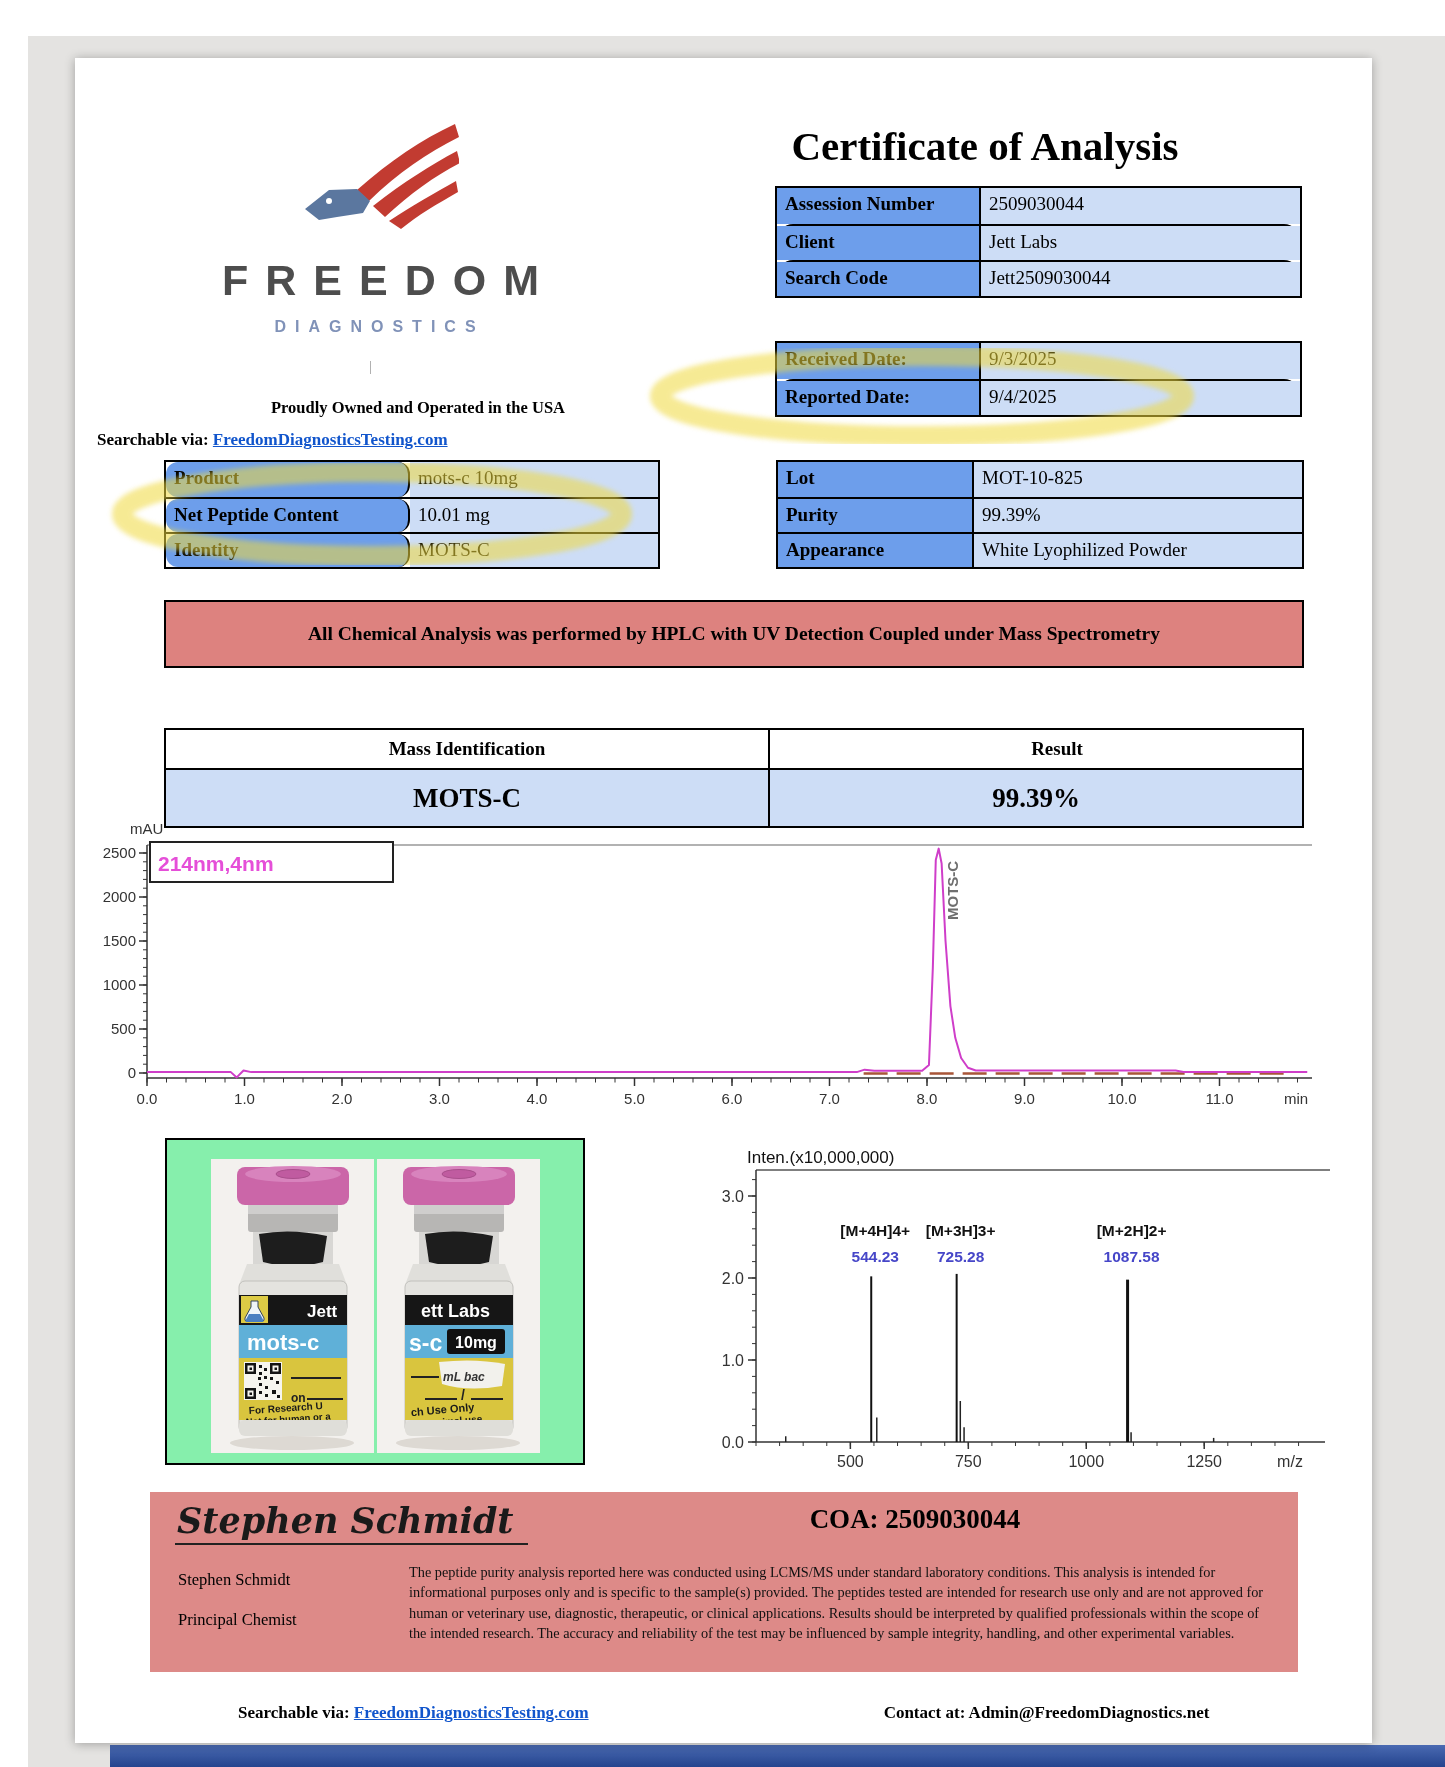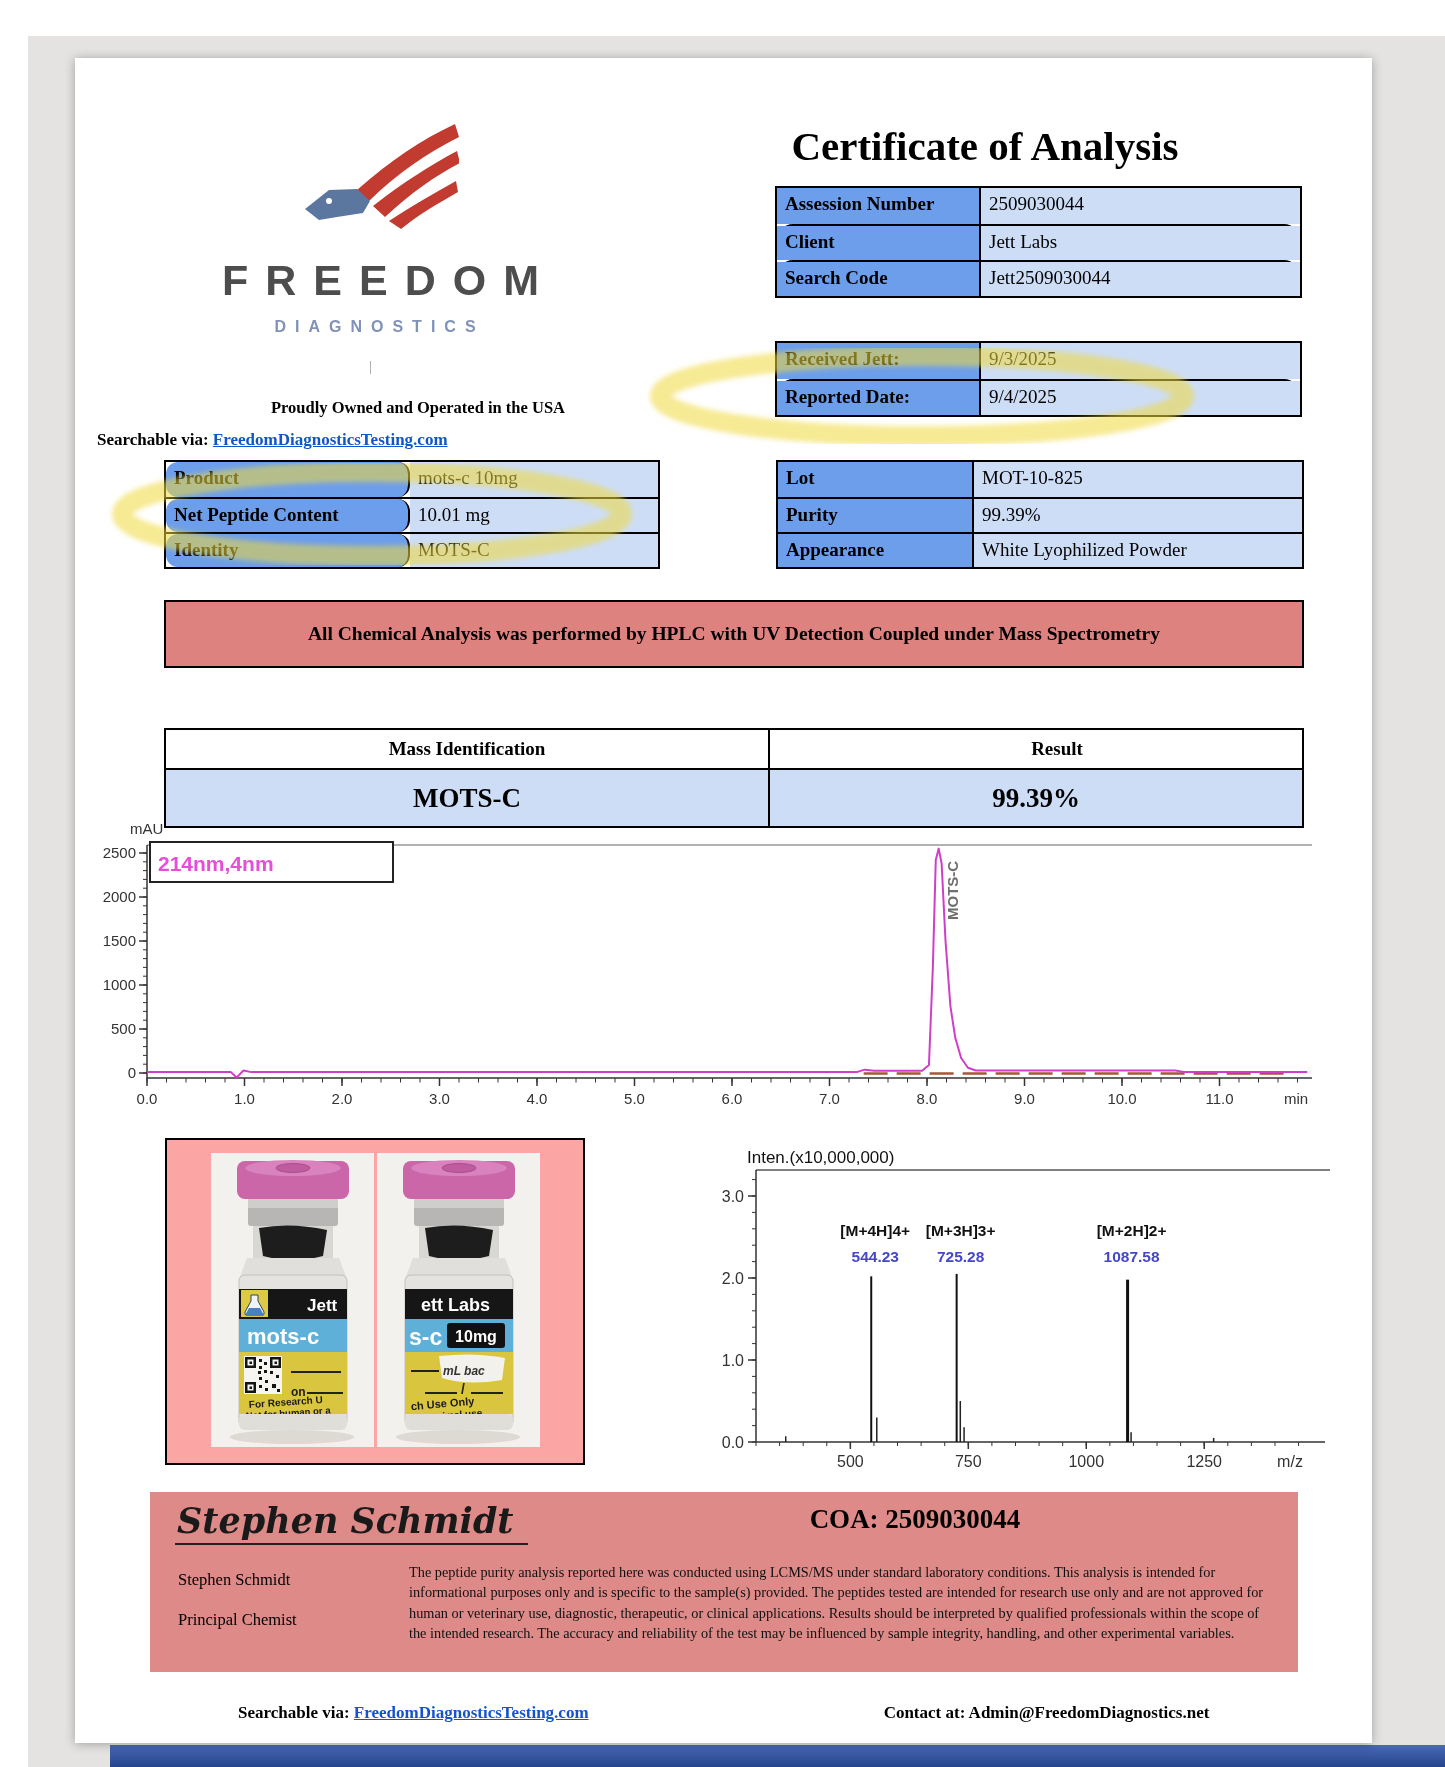--- a/index.html
+++ b/index.html
@@ -67,21 +67,21 @@
   .mass-row.header div { font-weight:bold; font-size:19px; }
   .mass-row.values div { font-weight:bold; font-size:27px; }
 
   
   .chromatogram { left:25px; top:762px; }
   .massspec { left:560px; top:1077px; }
   svg text { font-family:"Liberation Sans",sans-serif; }
 
   
   .vial-box { left:90px; top:1080px; width:420px; height:327px; border:2px solid #000;
-              background:#fca5a5; display:flex; justify-content:center; gap:3px; padding-top:13px; }
+              background:#86efac; display:flex; justify-content:center; gap:3px; padding-top:19px; }
   .vial-photo { width:163px; height:294px; background:#f3f1ee; }
 
   
   .sig-box { left:75px; top:1434px; width:1148px; height:180px; background:#dd8a88; }
   .sig-script { position:absolute; left:25px; top:8px; font-family:"DejaVu Serif",serif;
                 font-style:italic; font-weight:600; font-size:35px; color:#1a1a1a;
                 border-bottom:2px solid #222; padding:0 14px 2px 2px; }
   .sig-name { position:absolute; left:28px; top:78px; font-size:16.5px; }
   .sig-role { position:absolute; left:28px; top:118px; font-size:16.5px; }
   .coa-line { position:absolute; left:465px; top:12px; width:600px; text-align:center;
@@ -130,21 +130,21 @@
         <div class="kv-value">Jett Labs</div>
       </div>
       <div class="kv-row">
         <div class="kv-label">Search Code</div>
         <div class="kv-value">Jett2509030044</div>
       </div>
     </div>
 
     <div class="abs kv h38 date-table">
       <div class="kv-row">
-        <div class="kv-label">Received Jett:</div>
+        <div class="kv-label">Received Date:</div>
         <div class="kv-value">9/3/2025</div>
       </div>
       <div class="kv-row">
         <div class="kv-label">Reported Date:</div>
         <div class="kv-value">9/4/2025</div>
       </div>
     </div>
 
     <div class="abs kv h36 product-table">
       <div class="kv-row">

